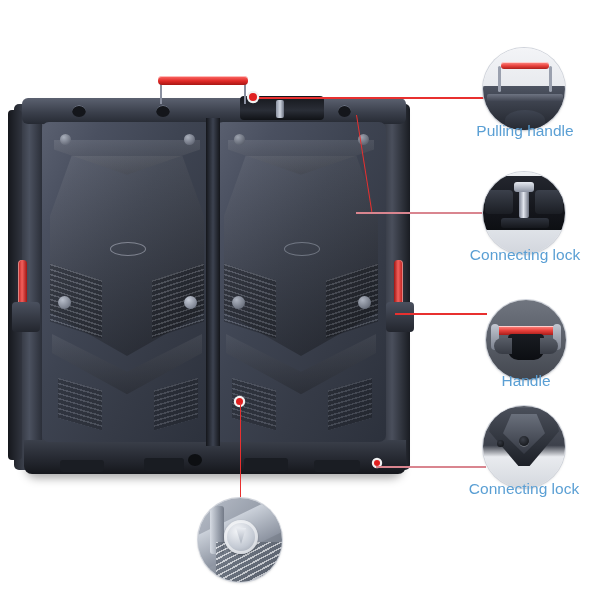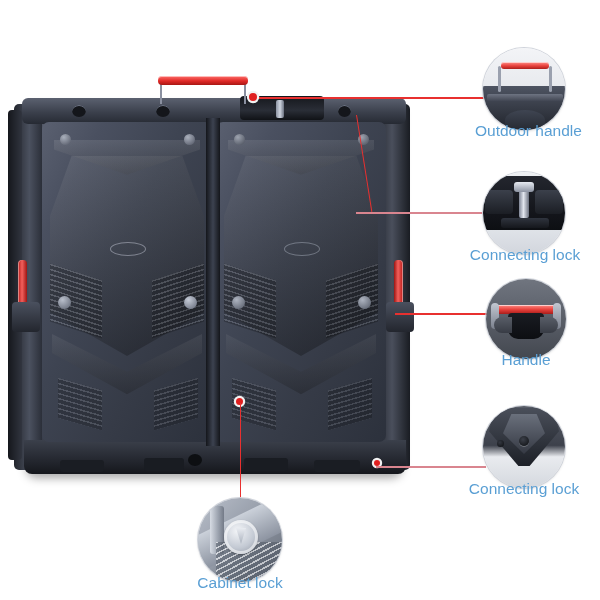--- a/index.html
+++ b/index.html
@@ -216,21 +216,21 @@
       <div class="bz" style="left:4px;top:46px;width:76px;height:8px;border-radius:2px;
                   background:linear-gradient(180deg,#6e7482,#3b404c);"></div>
       <div class="bz" style="left:18px;top:14px;width:48px;height:7px;border-radius:3px;
                   background:linear-gradient(180deg,#ff8f8a,#e8413c 55%,#ad1f1c);
                   box-shadow:inset 0 1px 0 rgba(255,255,255,.6);"></div>
       <div class="bz" style="left:15px;top:18px;width:3px;height:26px;border-radius:2px;background:#9aa0ae;"></div>
       <div class="bz" style="left:66px;top:18px;width:3px;height:26px;border-radius:2px;background:#9aa0ae;"></div>
       <div class="bz" style="left:22px;top:62px;width:40px;height:20px;border-radius:50% 50% 0 0;
                   background:linear-gradient(180deg,#3f4552,#262a32);"></div>
     </div>
-    <div class="clabel" style="top:74px;left:-8px;width:100px;">Outdoor handle</div>
+    <div class="clabel" style="top:74px;left:-8px;width:100px;">Pulling handle</div>
   </div>
 
   <div class="callout" style="left:483px;top:172px;width:96px;height:95px;">
     <div class="bubble" style="left:0;top:0;width:82px;height:82px;
                 background:linear-gradient(180deg,#eef0f3 0%,#e4e7ec 60%,#d2d6dd 100%);">
       <div class="bz" style="left:-8px;top:4px;width:98px;height:54px;
                   background:linear-gradient(180deg,#23262e,#16181e 55%,#0d0f13);"></div>
       <div class="bz" style="left:2px;top:18px;width:28px;height:24px;border-radius:4px;
                   background:linear-gradient(180deg,#3b404b,#1b1e24);"></div>
       <div class="bz" style="left:52px;top:18px;width:28px;height:24px;border-radius:4px;
@@ -238,21 +238,21 @@
       <div class="bz" style="left:36px;top:12px;width:10px;height:34px;border-radius:2px;
                   background:linear-gradient(90deg,#7d8494,#e2e6ee 45%,#6a707e);"></div>
       <div class="bz" style="left:31px;top:10px;width:20px;height:10px;border-radius:3px;
                   background:linear-gradient(180deg,#e6eaf1,#8c93a2);"></div>
       <div class="bz" style="left:18px;top:46px;width:48px;height:10px;border-radius:3px;
                   background:linear-gradient(180deg,#2f343e,#15171c);"></div>
     </div>
     <div class="clabel" style="top:74px;left:-16px;width:116px;">Connecting lock</div>
   </div>
 
-  <div class="callout" style="left:486px;top:279px;width:88px;height:95px;">
+  <div class="callout" style="left:486px;top:300px;width:88px;height:95px;">
     <div class="bubble" style="left:0;top:0;width:80px;height:80px;
                 background:linear-gradient(180deg,#70757f 0%,#5e636d 40%,#43474f 100%);">
       <div class="bz" style="left:8px;top:26px;width:64px;height:9px;border-radius:4px;
                   background:linear-gradient(180deg,#ff8b85,#e8413c 50%,#a91d1a);
                   box-shadow:inset 0 1px 0 rgba(255,255,255,.6);"></div>
       <div class="bz" style="left:5px;top:24px;width:8px;height:26px;border-radius:4px;
                   background:linear-gradient(180deg,#c3c8d2,#7a808d);"></div>
       <div class="bz" style="left:67px;top:24px;width:8px;height:26px;border-radius:4px;
                   background:linear-gradient(180deg,#c3c8d2,#7a808d);"></div>
       <div class="bz" style="left:22px;top:34px;width:36px;height:26px;border-radius:4px 4px 10px 10px;
@@ -292,16 +292,15 @@
                   background:linear-gradient(90deg,#d7dce4,#9aa1ad 60%,#737a87);"></div>
       <div class="bz" style="left:18px;top:44px;width:66px;height:40px;
                   background:repeating-linear-gradient(-28deg,rgba(255,255,255,.55) 0 1.5px,rgba(70,78,90,.45) 1.5px 5px);"></div>
       <div class="bz" style="left:26px;top:22px;width:34px;height:34px;border-radius:50%;
                   background:radial-gradient(circle at 40% 32%,#f3f5f8,#c3c9d3 55%,#878e9b);
                   box-shadow:inset 0 0 0 3px rgba(255,255,255,.55),0 1px 2px rgba(0,0,0,.3);"></div>
       <div class="bz" style="left:38px;top:30px;width:10px;height:16px;
                   background:linear-gradient(180deg,#e9ecf1,#aab1bd);
                   clip-path:polygon(0 0,100% 0,50% 100%);"></div>
     </div>
-    <div class="clabel" style="top:76px;left:-8px;width:100px;">Cabinet lock</div>
   </div>
 
 </div>
 
 </body></html>

